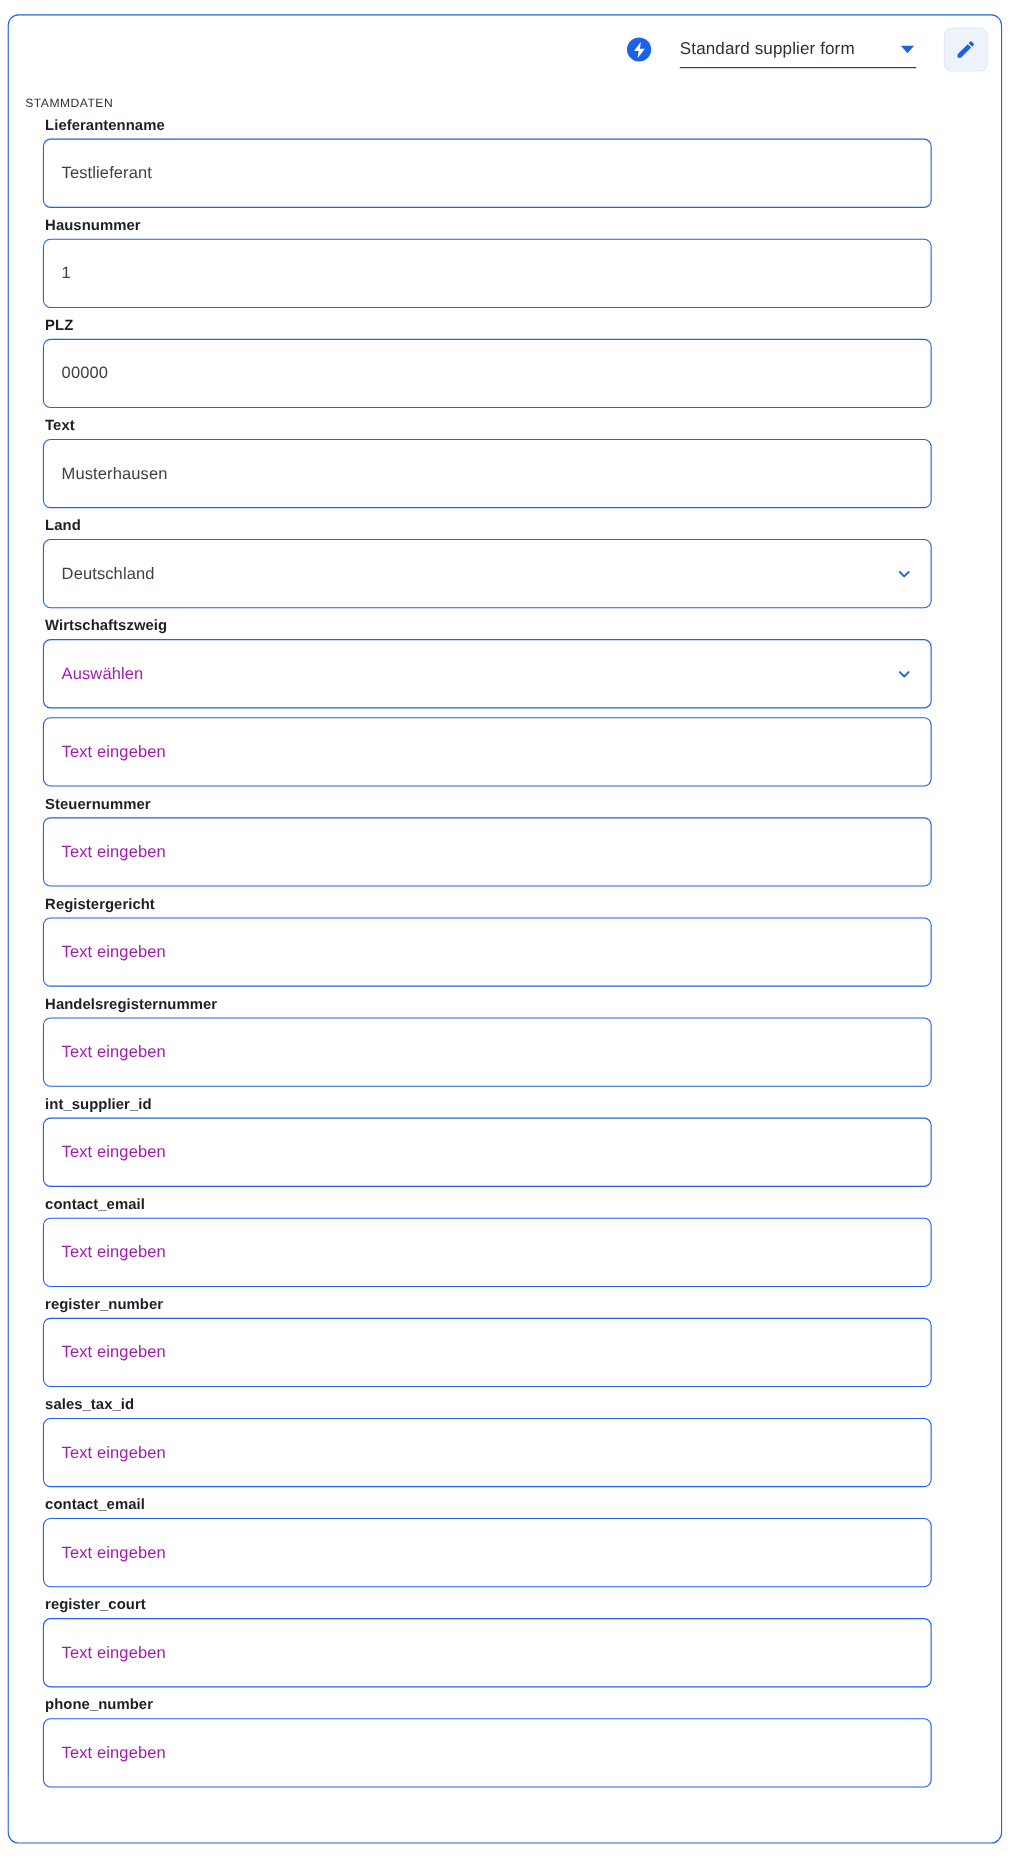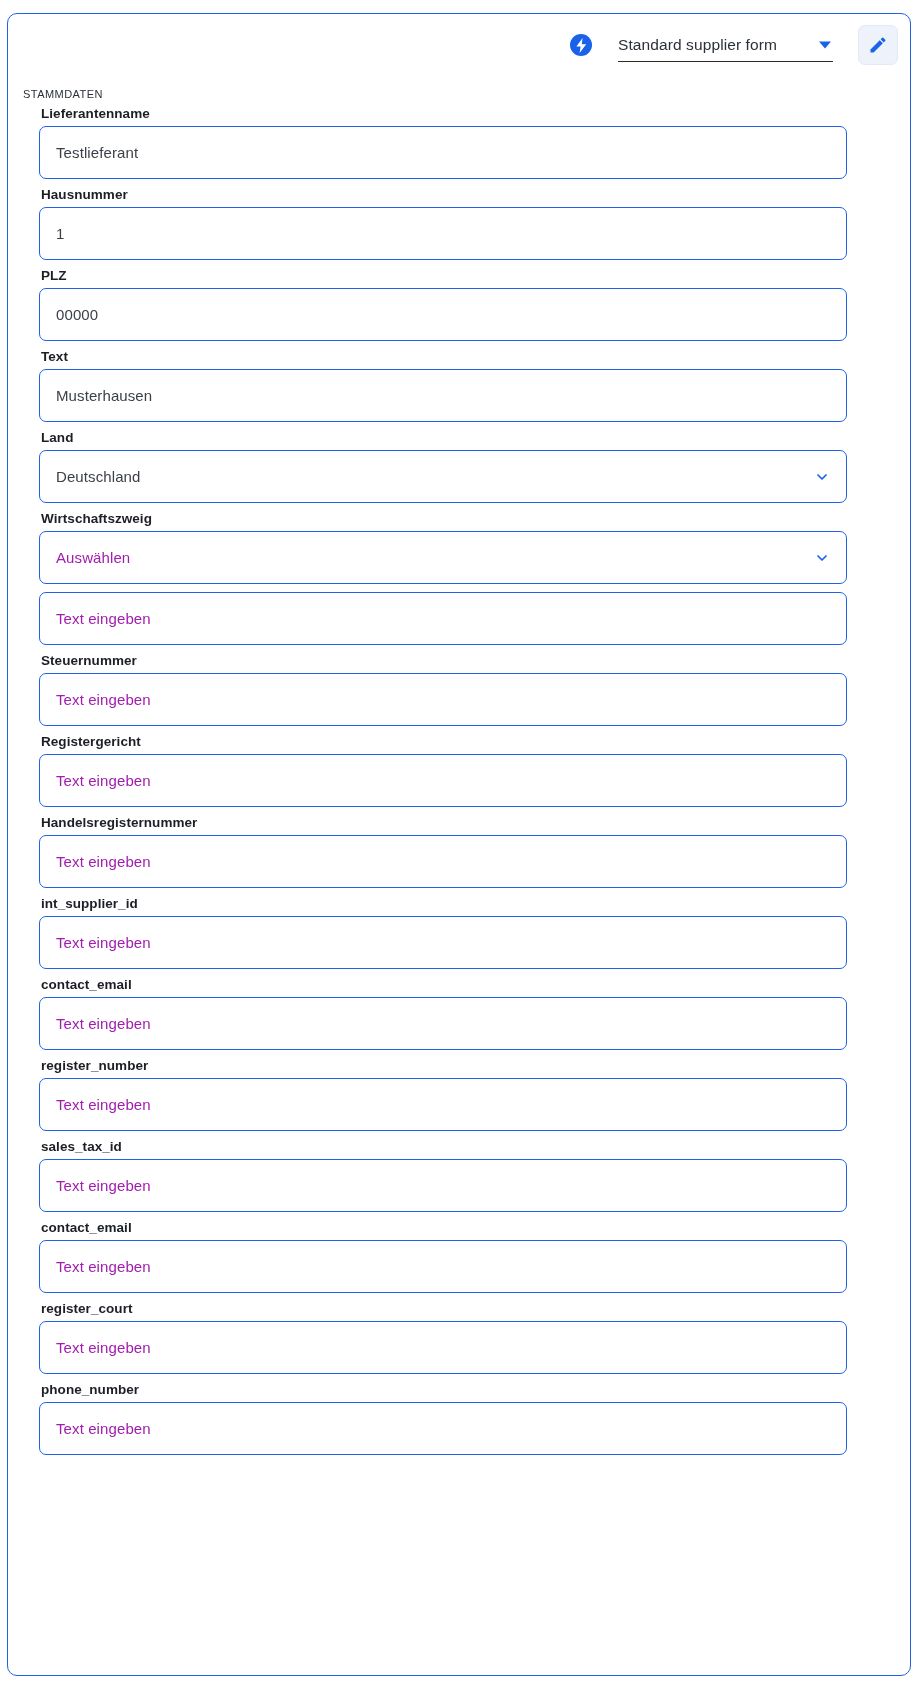--- a/index.html
+++ b/index.html
@@ -119,21 +119,21 @@
     font-weight: bold;
     color: #1c1f26;
     letter-spacing: 0.05px;
     margin: 0 0 5px 2px;
     display: block;
   }
 
   .field-control {
     position: relative;
     width: 808px;
-    height: 53px;
+    height: 63px;
     border: 1.5px solid #1f62e8;
     border-radius: 7px;
     background: #ffffff;
     display: flex;
     align-items: center;
     padding: 0 16px;
   }
 
   .field-value {
     font-size: 15px;

